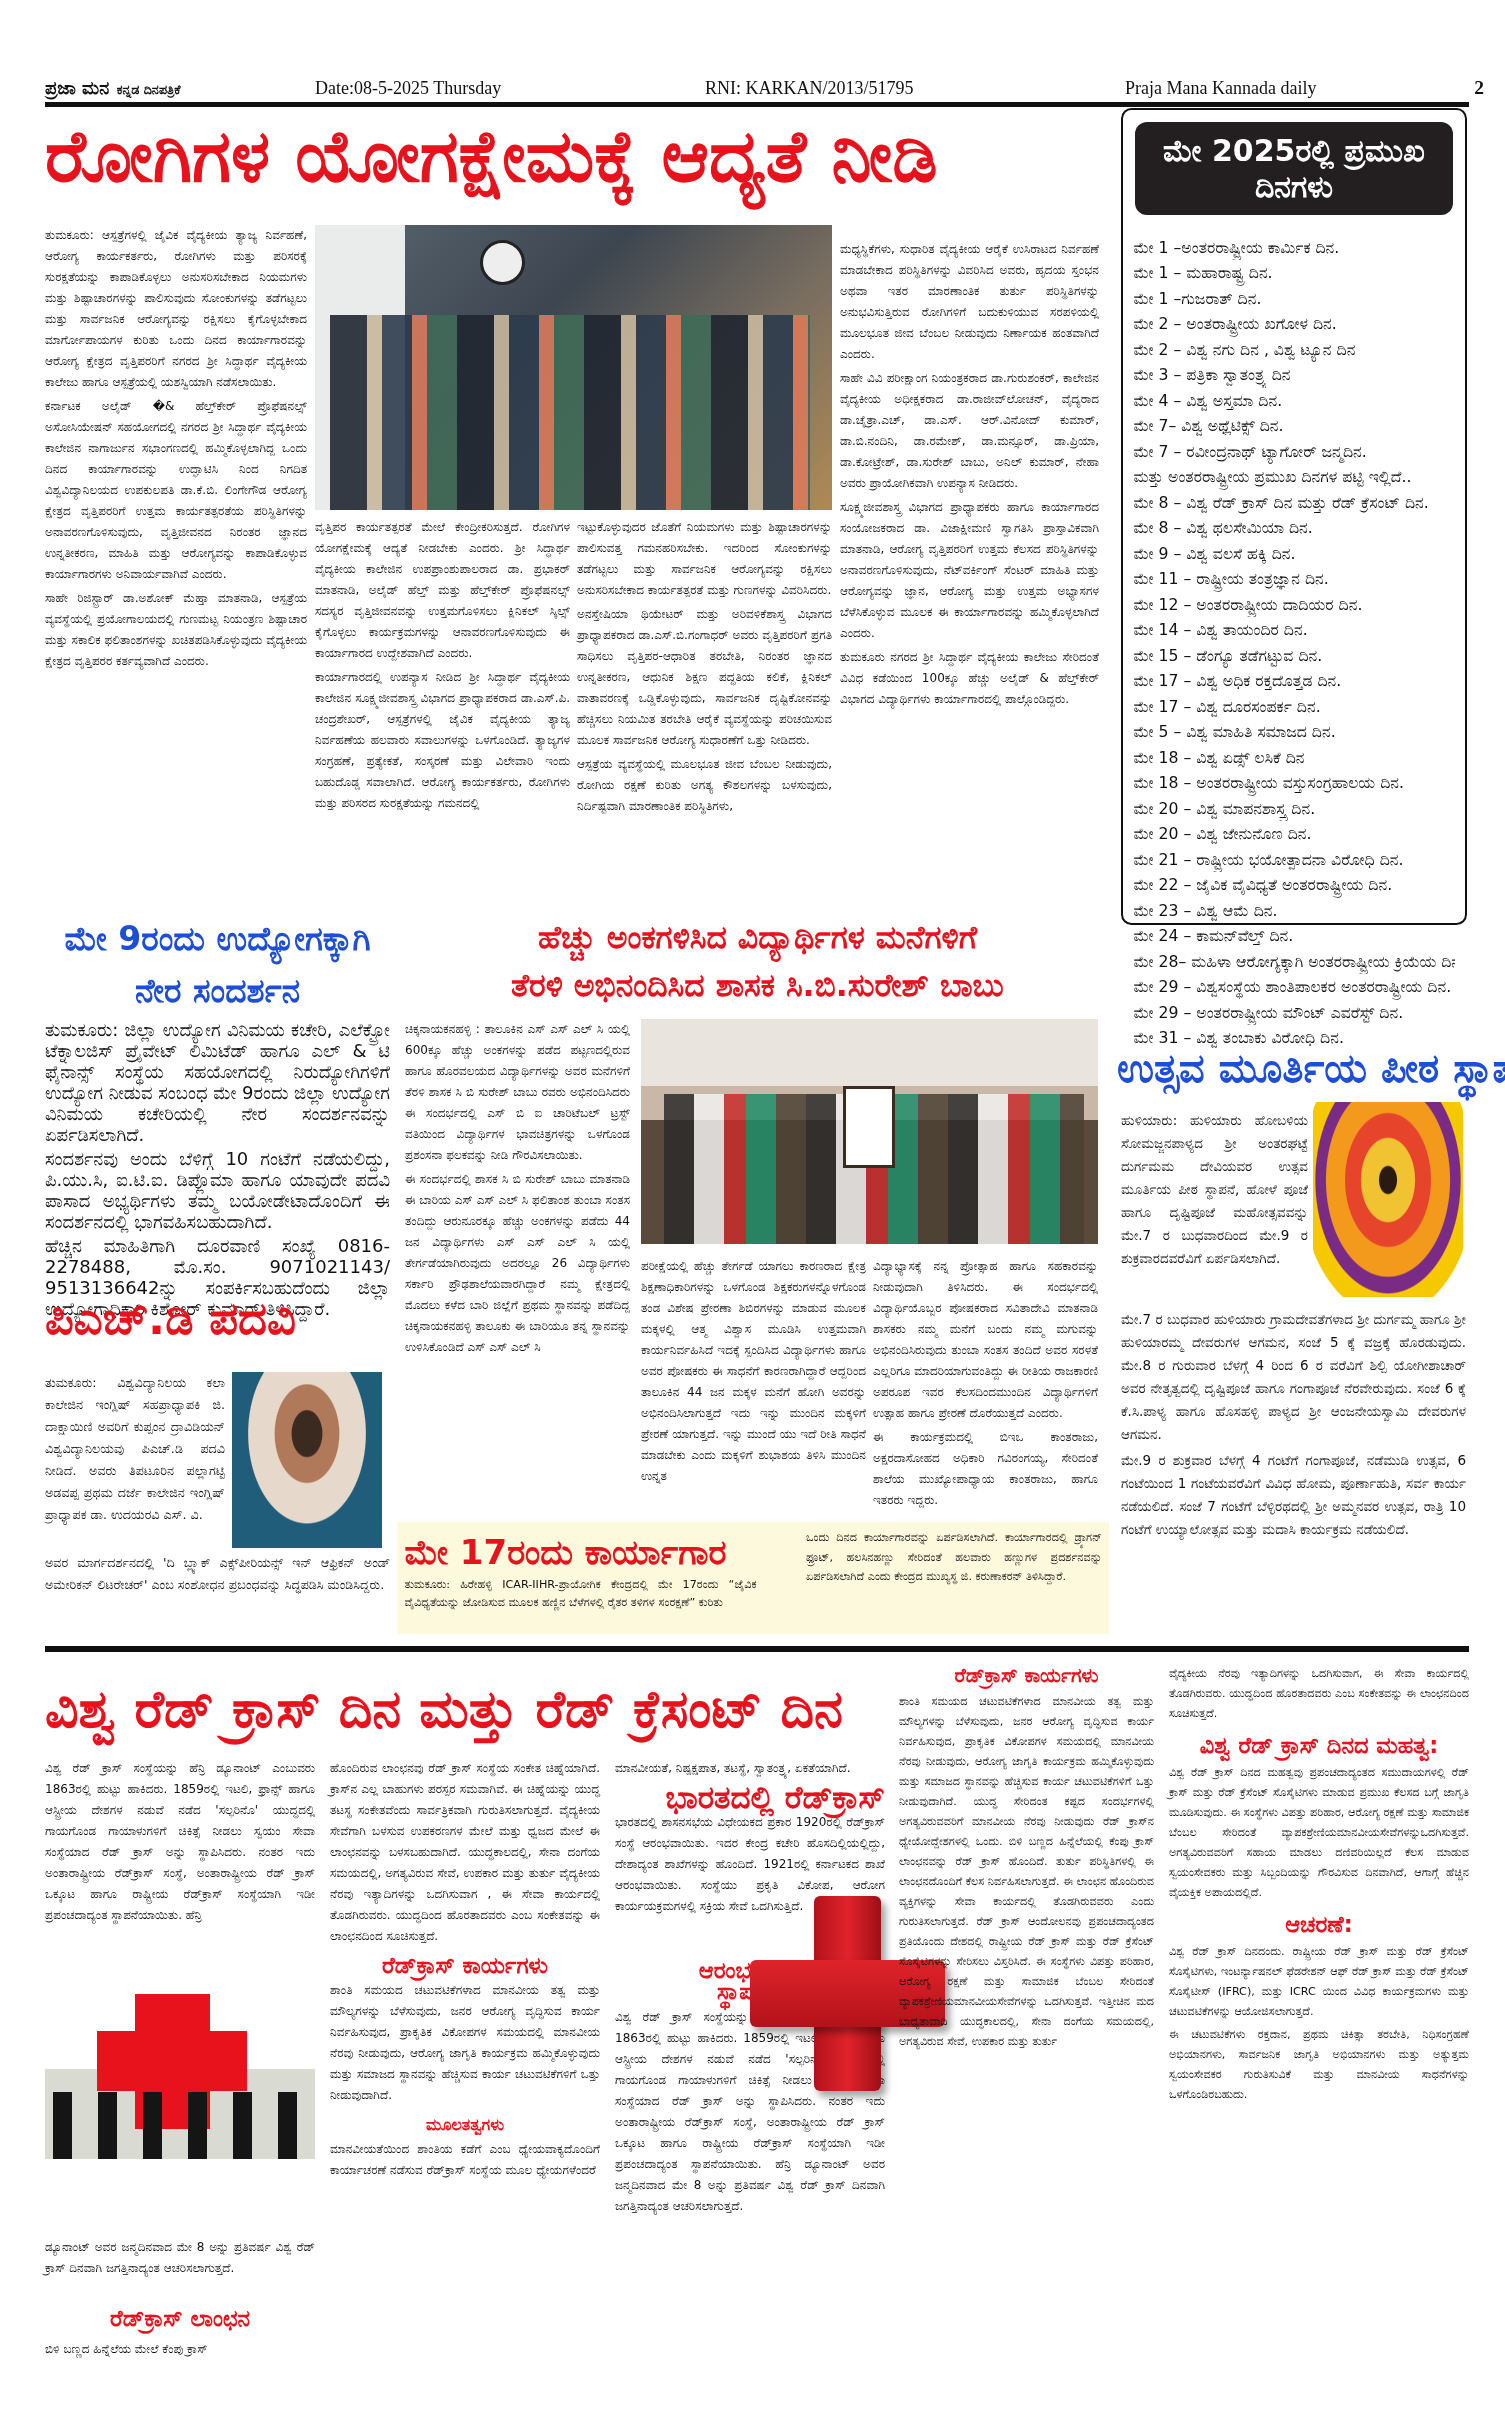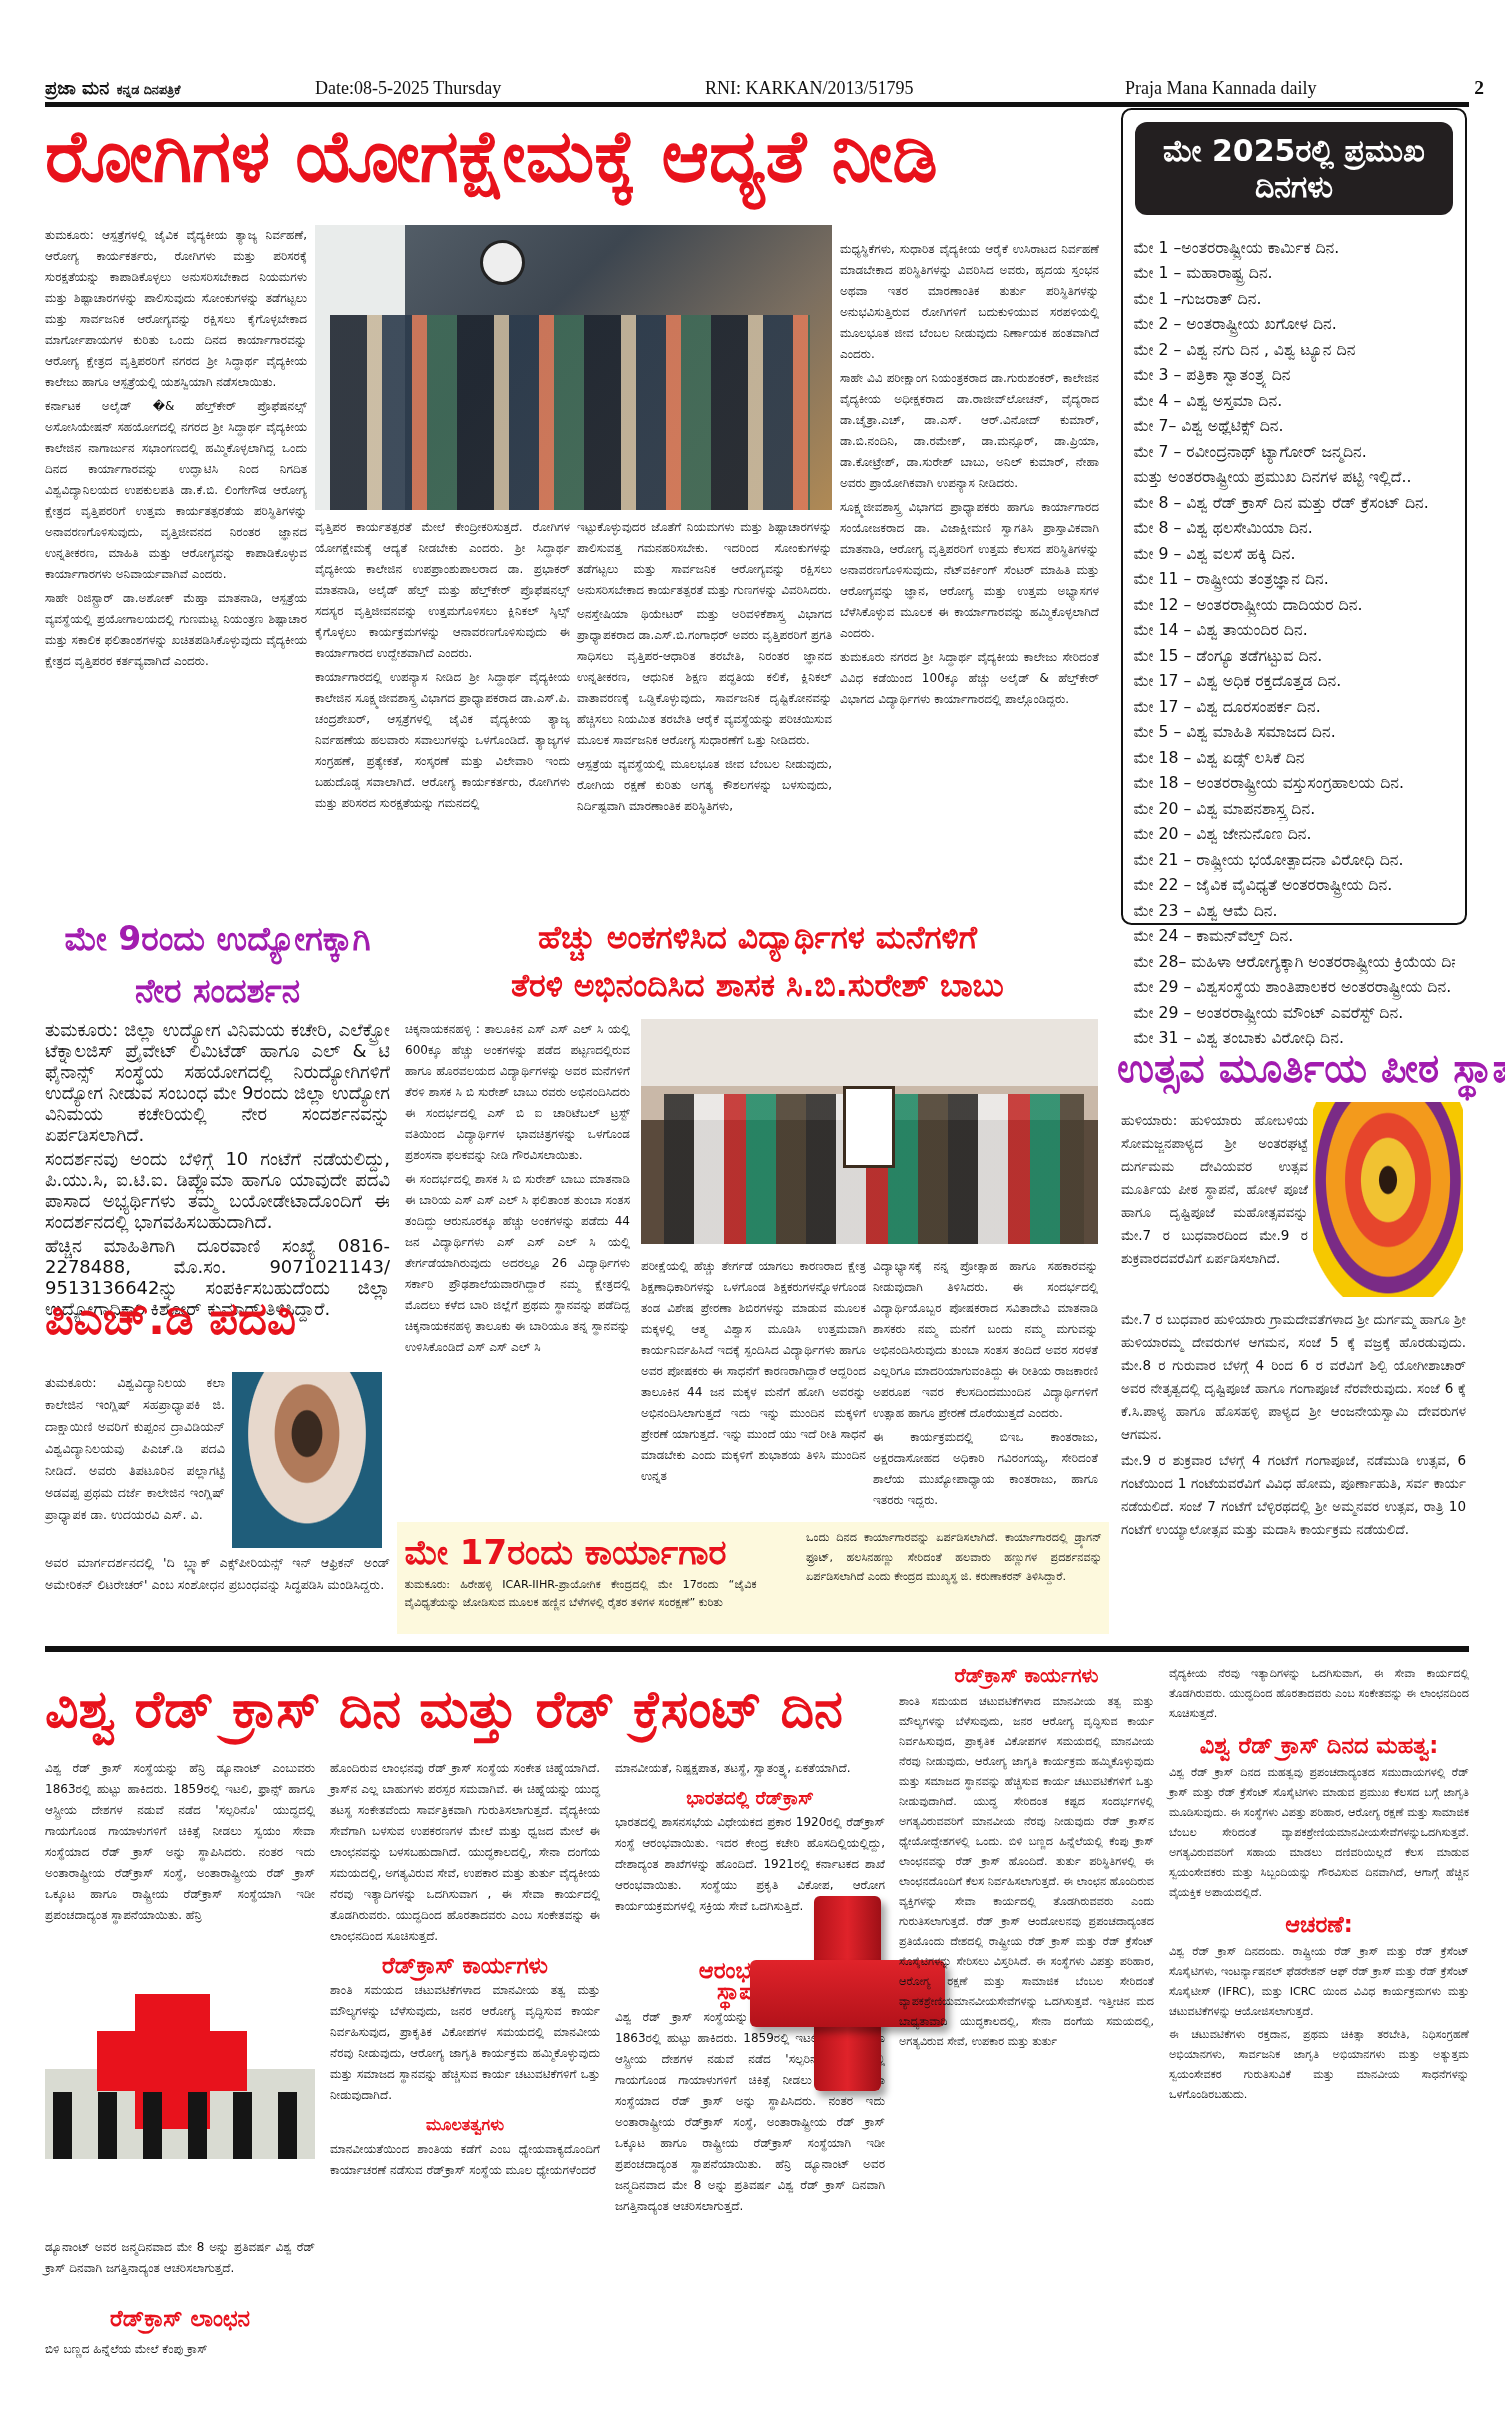--- a/index.html
+++ b/index.html
@@ -8,21 +8,21 @@
   .abs { position: absolute; }
   .masthead { left: 45px; top: 72px; width: 1439px; height: 27px; display: flex; align-items: flex-end; font-family: "Liberation Serif", serif; font-size: 18px; }
   .masthead .brand { font-family: "DejaVu Sans", sans-serif; font-weight: bold; font-size: 18px; width: 270px; }
   .masthead .brand small { font-size: 12.7px; font-weight: bold; margin-left: 7.5px; }
   .masthead .date { width: 390px; }
   .masthead .rni { width: 420px; }
   .masthead .eng { width: 330px; }
   .masthead .page { font-weight: bold; font-size: 19.5px; text-align: right; flex: 1; }
   .rule { background: #111; height: 4.5px; }
   .h-red { color: #e8121c; font-weight: bold; font-family: "DejaVu Sans", sans-serif; white-space: nowrap; }
-  .h-black { color: #a21caf; font-weight: bold; font-family: "DejaVu Sans", sans-serif; white-space: nowrap; }
+  .h-black { color: #1d4ed8; font-weight: bold; font-family: "DejaVu Sans", sans-serif; white-space: nowrap; }
   .col { font-size: 12.7px; line-height: 22.5px; text-align: justify; font-family: "DejaVu Sans", sans-serif; }
   .col p { margin-bottom: 3px; text-indent: 0; }
   .col.small { font-size: 12px; line-height: 21px; }
   .photo { border: none; overflow: hidden; }
   .box { border: 2.2px solid #111; border-radius: 10.5px; }
   .box-head { background: #231f20; color: #fff; border-radius: 10.5px; font-weight: bold; font-size: 36px; padding: 10.5px 13.5px; text-align: center; font-family: "DejaVu Sans", sans-serif; }
   .days-list { font-size: 15.7px; line-height: 25.5px; padding: 7.5px 10.5px; font-family: "DejaVu Sans", sans-serif; }
   .days-list div { white-space: nowrap; overflow: hidden; }
   .yellow { background: #fdf9dd; }
   .subhead { color: #e8121c; font-weight: bold; text-align: center; font-size: 25.5px; margin: 7.5px 0 4.5px; }
@@ -169,21 +169,21 @@
 <div class="abs col small" style="left:330px;top:1758px;width:270px;">
   <p>ಹೊಂದಿರುವ ಲಾಂಛನವು ರೆಡ್ ಕ್ರಾಸ್ ಸಂಸ್ಥೆಯ ಸಂಕೇತ ಚಿಹ್ನೆಯಾಗಿದೆ. ಕ್ರಾಸ್‌ನ ಎಲ್ಲ ಬಾಹುಗಳು ಪರಸ್ಪರ ಸಮವಾಗಿವೆ. ಈ ಚಿಹ್ನೆಯನ್ನು ಯುದ್ಧ ತಟಸ್ಥ ಸಂಕೇತವೆಂದು ಸಾರ್ವತ್ರಿಕವಾಗಿ ಗುರುತಿಸಲಾಗುತ್ತದೆ. ವೈದ್ಯಕೀಯ ಸೇವೆಗಾಗಿ ಬಳಸುವ ಉಪಕರಣಗಳ ಮೇಲೆ ಮತ್ತು ಧ್ವಜದ ಮೇಲೆ ಈ ಲಾಂಛನವನ್ನು ಬಳಸಬಹುದಾಗಿದೆ. ಯುದ್ಧಕಾಲದಲ್ಲಿ, ಸೇನಾ ದಂಗೆಯ ಸಮಯದಲ್ಲಿ, ಅಗತ್ಯವಿರುವ ಸೇವೆ, ಉಪಕಾರ ಮತ್ತು ತುರ್ತು ವೈದ್ಯಕೀಯ ನೆರವು ಇತ್ಯಾದಿಗಳನ್ನು ಒದಗಿಸುವಾಗ , ಈ ಸೇವಾ ಕಾರ್ಯದಲ್ಲಿ ತೊಡಗಿರುವರು. ಯುದ್ಧದಿಂದ ಹೊರತಾದವರು ಎಂಬ ಸಂಕೇತವನ್ನು ಈ ಲಾಂಛನದಿಂದ ಸೂಚಿಸುತ್ತದೆ.</p>
   <div class="subhead" style="font-size:22.5px;">ರೆಡ್‌ಕ್ರಾಸ್ ಕಾರ್ಯಗಳು</div>
   <p>ಶಾಂತಿ ಸಮಯದ ಚಟುವಟಿಕೆಗಳಾದ ಮಾನವೀಯ ತತ್ವ ಮತ್ತು ಮೌಲ್ಯಗಳನ್ನು ಬೆಳೆಸುವುದು, ಜನರ ಆರೋಗ್ಯ ವೃದ್ಧಿಸುವ ಕಾರ್ಯ ನಿರ್ವಹಿಸುವುದ, ಪ್ರಾಕೃತಿಕ ವಿಕೋಪಗಳ ಸಮಯದಲ್ಲಿ ಮಾನವೀಯ ನೆರವು ನೀಡುವುದು, ಆರೋಗ್ಯ ಜಾಗೃತಿ ಕಾರ್ಯಕ್ರಮ ಹಮ್ಮಿಕೊಳ್ಳುವುದು ಮತ್ತು ಸಮಾಜದ ಸ್ಥಾನವನ್ನು ಹೆಚ್ಚಿಸುವ ಕಾರ್ಯ ಚಟುವಟಿಕೆಗಳಿಗೆ ಒತ್ತು ನೀಡುವುದಾಗಿದೆ.</p>
   <div class="subhead" style="font-size:16px;">ಮೂಲತತ್ವಗಳು</div>
   <p>ಮಾನವೀಯತೆಯಿಂದ ಶಾಂತಿಯ ಕಡೆಗೆ ಎಂಬ ಧ್ಯೇಯವಾಕ್ಯದೊಂದಿಗೆ ಕಾರ್ಯಾಚರಣೆ ನಡೆಸುವ ರೆಡ್‌ಕ್ರಾಸ್ ಸಂಸ್ಥೆಯ ಮೂಲ ಧ್ಯೇಯಗಳೆಂದರೆ</p>
 </div>
 
 <div class="abs col small" style="left:615px;top:1758px;width:270px;">
   <p>ಮಾನವೀಯತೆ, ನಿಷ್ಪಕ್ಷಪಾತ, ತಟಸ್ಥೆ, ಸ್ವಾತಂತ್ರ್ಯ, ಏಕತೆಯಾಗಿದೆ.</p>
-  <div class="subhead" style="font-size:18px;">ಭಾರತದಲ್ಲಿ ರೆಡ್‌ಕ್ರಾಸ್</div>
+  <div class="subhead" style="font-size:31px;text-align:right;">ಭಾರತದಲ್ಲಿ ರೆಡ್‌ಕ್ರಾಸ್</div>
   <p>ಭಾರತದಲ್ಲಿ ಶಾಸನಸಭೆಯ ವಿಧೇಯಕದ ಪ್ರಕಾರ 1920ರಲ್ಲಿ ರೆಡ್‌ಕ್ರಾಸ್ ಸಂಸ್ಥೆ ಆರಂಭವಾಯಿತು. ಇದರ ಕೇಂದ್ರ ಕಚೇರಿ ಹೊಸದಿಲ್ಲಿಯಲ್ಲಿದ್ದು, ದೇಶಾದ್ಯಂತ ಶಾಖೆಗಳನ್ನು ಹೊಂದಿದೆ. 1921ರಲ್ಲಿ ಕರ್ನಾಟಕದ ಶಾಖೆ ಆರಂಭವಾಯಿತು. ಸಂಸ್ಥೆಯು ಪ್ರಕೃತಿ ವಿಕೋಪ, ಆರೋಗ ಕಾರ್ಯಯಕ್ರಮಗಳಲ್ಲಿ ಸಕ್ರಿಯ ಸೇವೆ ಒದಗಿಸುತ್ತಿದೆ.</p>
   <div class="subhead" style="font-size:22.5px;margin-bottom:0;margin-top:43px;">ಆರಂಭ ಮತ್ತು</div>
   <div class="subhead" style="font-size:22.5px;margin-top:0;">ಸ್ಥಾಪಕರು</div>
   <p>ವಿಶ್ವ ರೆಡ್ ಕ್ರಾಸ್ ಸಂಸ್ಥೆಯನ್ನು ಹೆನ್ರಿ ಡ್ಯೂನಾಂಟ್ ಎಂಬುವರು 1863ರಲ್ಲಿ ಹುಟ್ಟು ಹಾಕಿದರು. 1859ರಲ್ಲಿ ಇಟಲಿ, ಫ್ರಾನ್ಸ್ ಹಾಗೂ ಆಸ್ಟ್ರೀಯ ದೇಶಗಳ ನಡುವೆ ನಡೆದ 'ಸಲ್ಫರಿನೊ' ಯುದ್ಧದಲ್ಲಿ ಗಾಯಗೊಂಡ ಗಾಯಾಳುಗಳಿಗೆ ಚಿಕಿತ್ಸೆ ನೀಡಲು ಸ್ವಯಂ ಸೇವಾ ಸಂಸ್ಥೆಯಾದ ರೆಡ್ ಕ್ರಾಸ್ ಅನ್ನು ಸ್ಥಾಪಿಸಿದರು. ನಂತರ ಇದು ಅಂತಾರಾಷ್ಟ್ರೀಯ ರೆಡ್‌ಕ್ರಾಸ್ ಸಂಸ್ಥೆ, ಅಂತಾರಾಷ್ಟ್ರೀಯ ರೆಡ್ ಕ್ರಾಸ್ ಒಕ್ಕೂಟ ಹಾಗೂ ರಾಷ್ಟ್ರೀಯ ರೆಡ್‌ಕ್ರಾಸ್ ಸಂಸ್ಥೆಯಾಗಿ ಇಡೀ ಪ್ರಪಂಚದಾದ್ಯಂತ ಸ್ಥಾಪನೆಯಾಯಿತು. ಹೆನ್ರಿ ಡ್ಯೂನಾಂಟ್ ಅವರ ಜನ್ಮದಿನವಾದ ಮೇ 8 ಅನ್ನು ಪ್ರತಿವರ್ಷ ವಿಶ್ವ ರೆಡ್ ಕ್ರಾಸ್ ದಿನವಾಗಿ ಜಗತ್ತಿನಾದ್ಯಂತ ಆಚರಿಸಲಾಗುತ್ತದೆ.</p>
 </div>
 
 <div class="abs" style="left:750px;top:1896px;width:195px;height:195px;">
   <div style="position:absolute;left:64px;top:0;width:67px;height:195px;background:linear-gradient(90deg,#b3121a,#e0232a,#9e0f16);border-radius:6px;box-shadow:4.5px 6px 7.5px rgba(0,0,0,.35);"></div>
   <div style="position:absolute;left:0;top:64px;width:195px;height:67px;background:linear-gradient(180deg,#e0232a,#b3121a);border-radius:6px;box-shadow:4.5px 6px 7.5px rgba(0,0,0,.35);"></div>
 </div>

